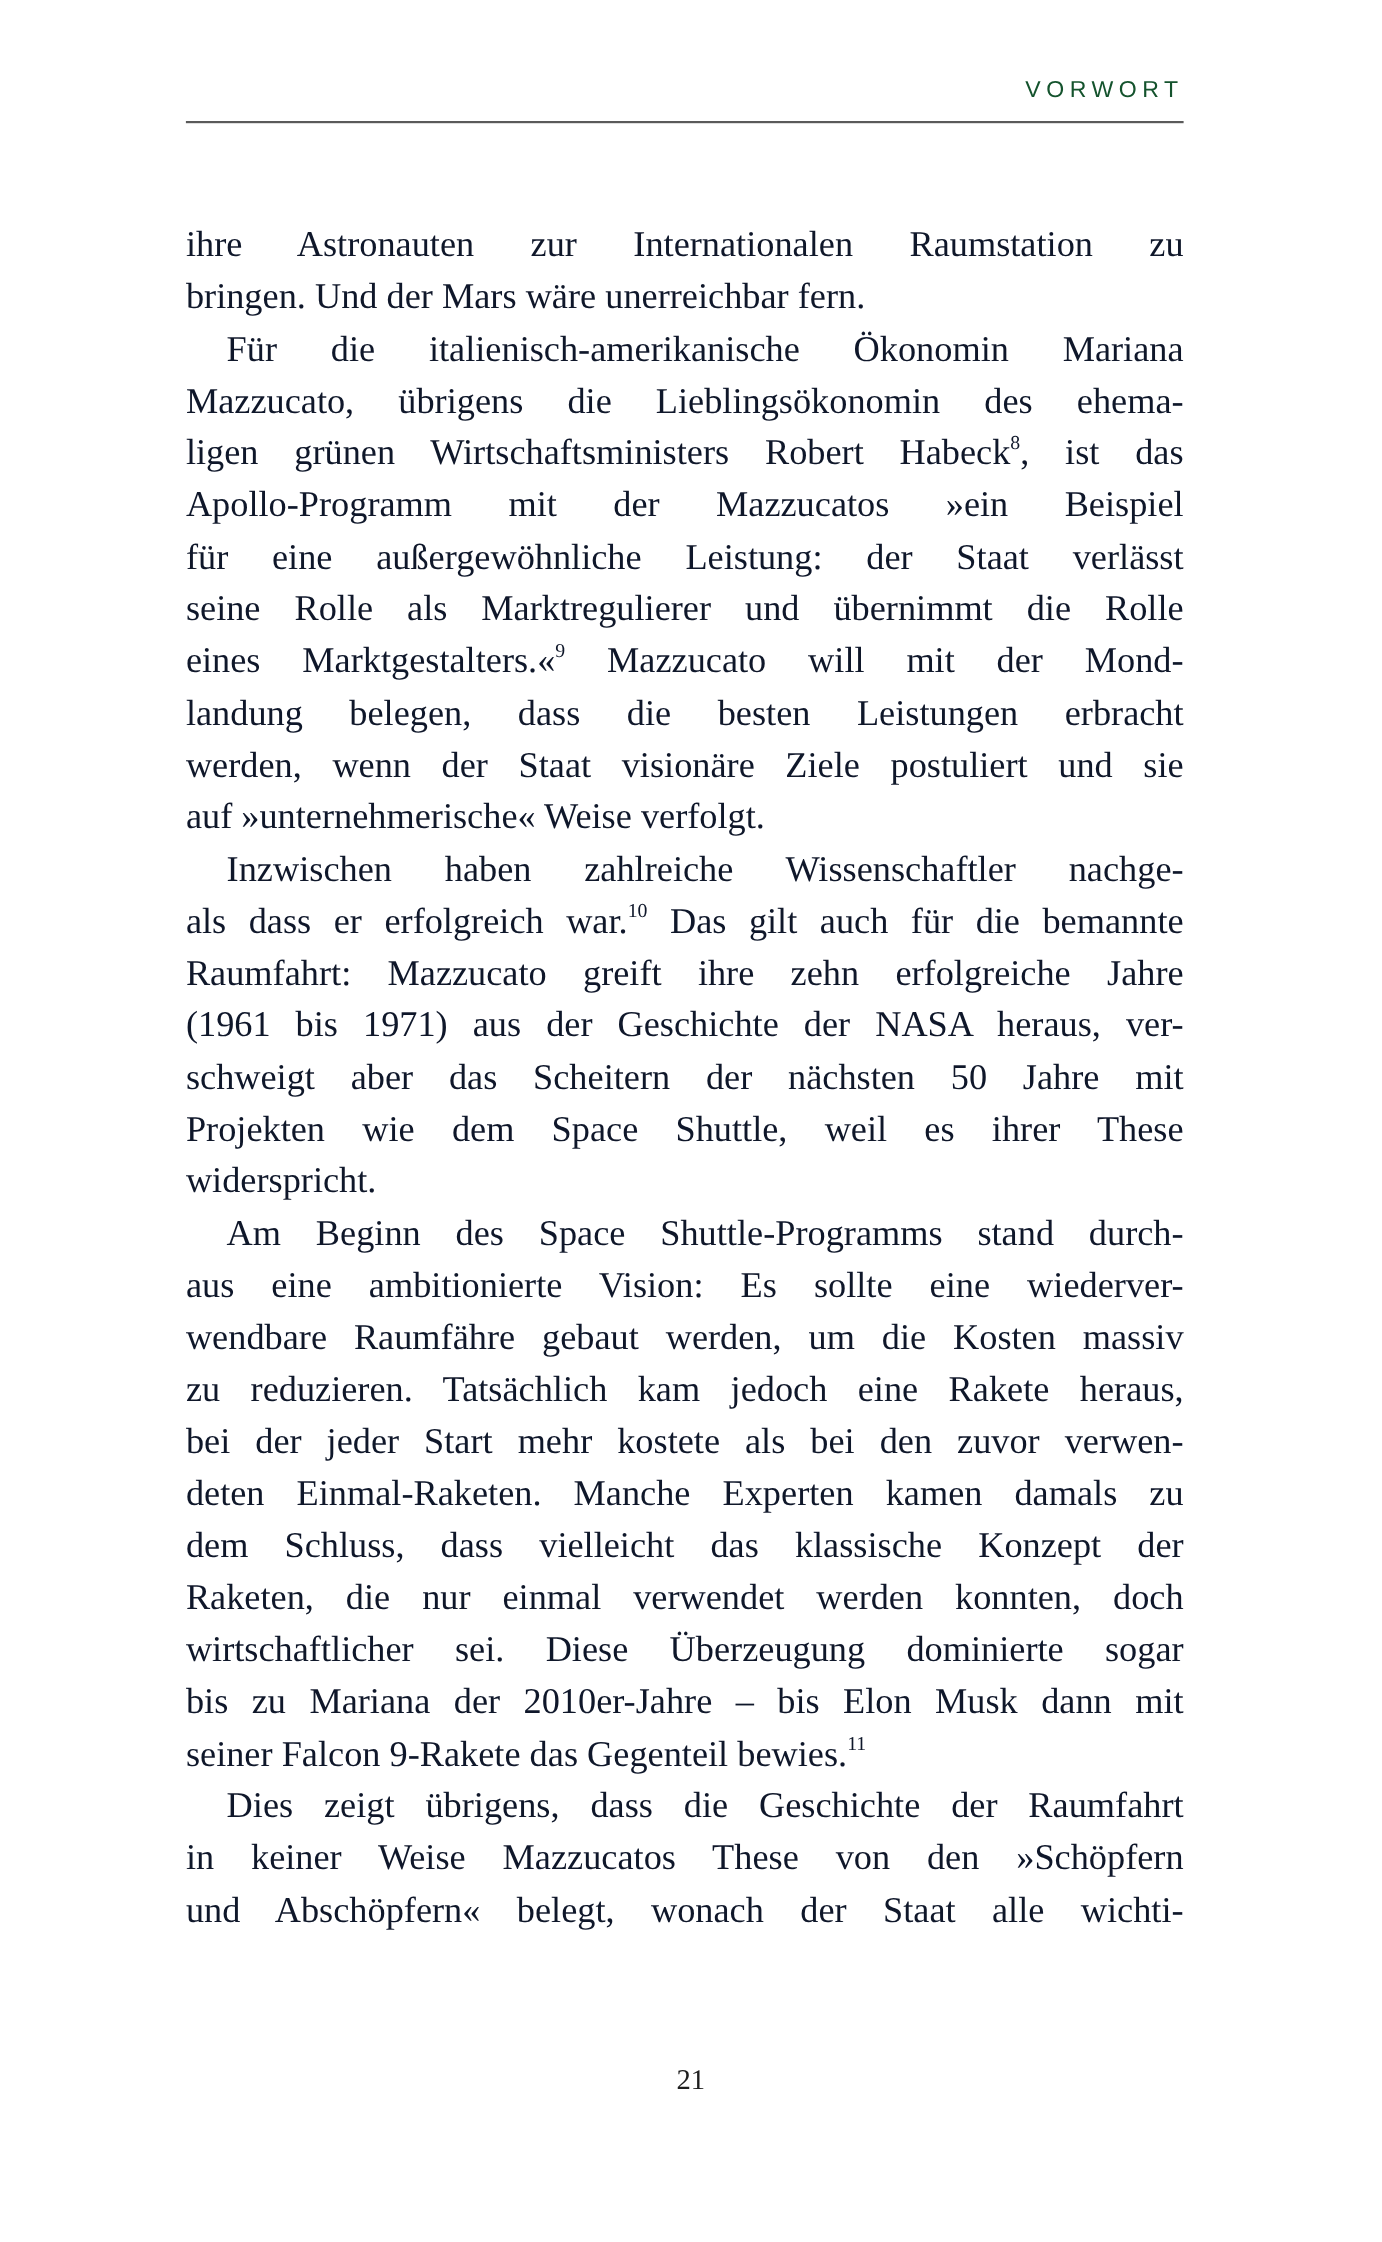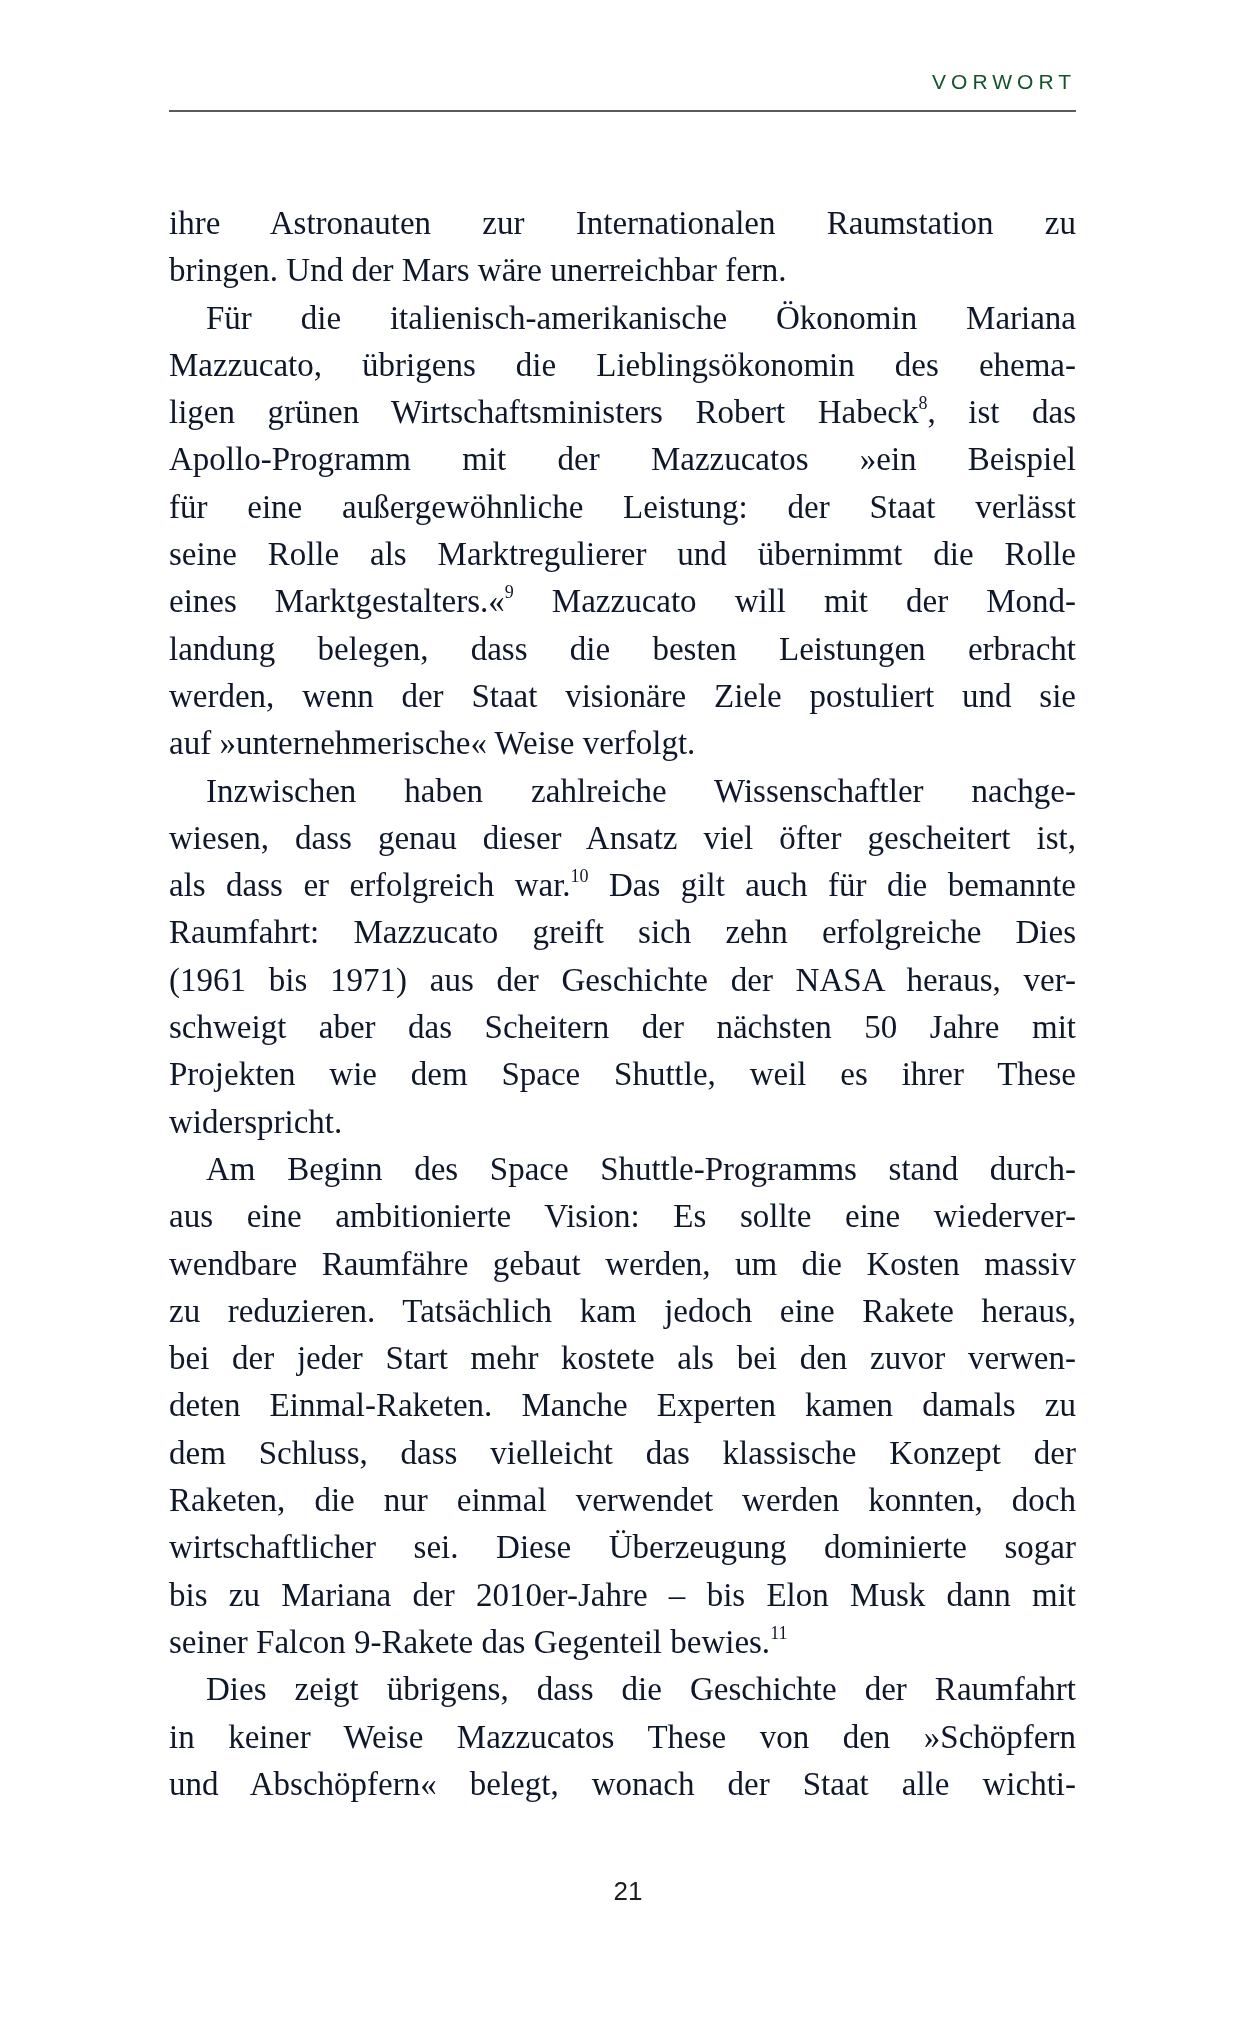--- a/index.html
+++ b/index.html
@@ -23,21 +23,21 @@
   .line {
     display: block; height: 47.3px; white-space: nowrap;
     text-align: justify; text-align-last: justify;
   }
   .line.last { text-align-last: left; }
   .line.indent { padding-left: 37px; }
   sup { font-size: 18px; line-height: 0; vertical-align: 14px; }
   .page-number {
     position: absolute; left: 0; width: 1256px; top: 1876px;
     text-align: center;
-    font-family: Liberation Sans, sans-serif;
+    font-family: Liberation Serif, serif;
     font-size: 26px; color: #1e1e1e;
   }
 </style>
 </head>
 <body>
 
 <div class="running-head">VORWORT</div>
 <div class="head-rule"></div>
 
 <div class="body-text" id="body-text">
@@ -47,23 +47,22 @@
     <span class="line"><span>Mazzucato, übrigens die Lieblingsökonomin des ehema-</span></span>
     <span class="line"><span>ligen grünen Wirtschaftsministers Robert Habeck</span><sup>8</sup><span>, ist das</span></span>
     <span class="line"><span>Apollo-Programm mit der Mazzucatos »ein Beispiel</span></span>
     <span class="line"><span>für eine außergewöhnliche Leistung: der Staat verlässt</span></span>
     <span class="line"><span>seine Rolle als Marktregulierer und übernimmt die Rolle</span></span>
     <span class="line"><span>eines Marktgestalters.«</span><sup>9</sup><span> Mazzucato will mit der Mond-</span></span>
     <span class="line"><span>landung belegen, dass die besten Leistungen erbracht</span></span>
     <span class="line"><span>werden, wenn der Staat visionäre Ziele postuliert und sie</span></span>
     <span class="line last"><span>auf »unternehmerische« Weise verfolgt.</span></span>
     <span class="line indent"><span>Inzwischen haben zahlreiche Wissenschaftler nachge-</span></span>
-    <span class="line"><span>wiesen, dass genau dieser Ansatz viel öfter gescheitert ist,</span></span>
     <span class="line"><span>als dass er erfolgreich war.</span><sup>10</sup><span> Das gilt auch für die bemannte</span></span>
-    <span class="line"><span>Raumfahrt: Mazzucato greift sich zehn erfolgreiche Dies</span></span>
+    <span class="line"><span>Raumfahrt: Mazzucato greift ihre zehn erfolgreiche Jahre</span></span>
     <span class="line"><span>(1961 bis 1971) aus der Geschichte der NASA heraus, ver-</span></span>
     <span class="line"><span>schweigt aber das Scheitern der nächsten 50 Jahre mit</span></span>
     <span class="line"><span>Projekten wie dem Space Shuttle, weil es ihrer These</span></span>
     <span class="line last"><span>widerspricht.</span></span>
     <span class="line indent"><span>Am Beginn des Space Shuttle-Programms stand durch-</span></span>
     <span class="line"><span>aus eine ambitionierte Vision: Es sollte eine wiederver-</span></span>
     <span class="line"><span>wendbare Raumfähre gebaut werden, um die Kosten massiv</span></span>
     <span class="line"><span>zu reduzieren. Tatsächlich kam jedoch eine Rakete heraus,</span></span>
     <span class="line"><span>bei der jeder Start mehr kostete als bei den zuvor verwen-</span></span>
     <span class="line"><span>deten Einmal-Raketen. Manche Experten kamen damals zu</span></span>

